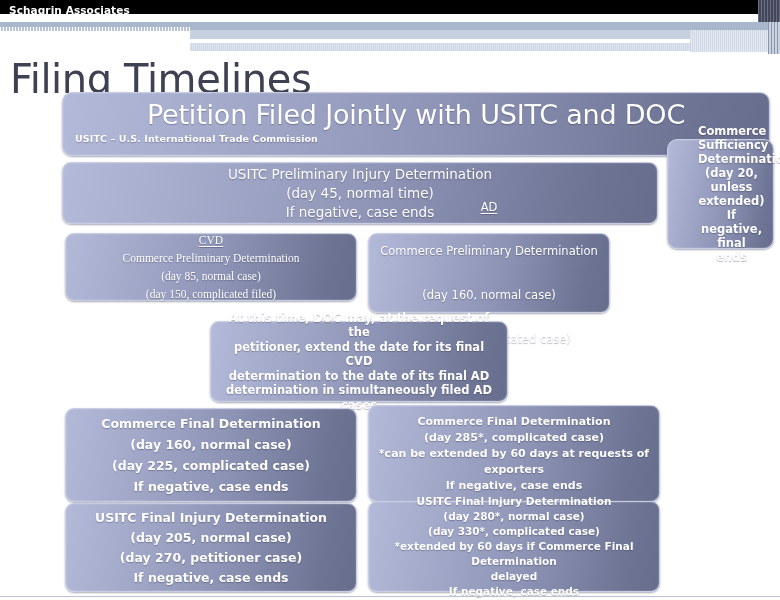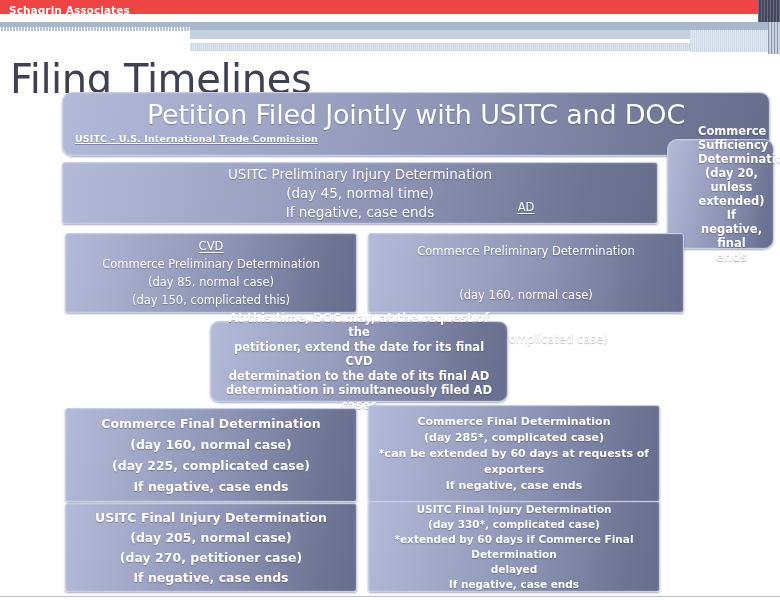--- a/index.html
+++ b/index.html
@@ -6,21 +6,21 @@
   html,body{margin:0;padding:0;}
   body{
     width:780px;height:600px;overflow:hidden;
     background:#ffffff;
     font-family:"DejaVu Sans","Liberation Sans",sans-serif;
     position:relative;
   }
   
   .topbar{
     position:absolute;left:0;top:0;width:780px;height:14px;
-    background:#ef4444;
+    background:#000000;
   }
   .topbar-title{
     position:absolute;left:9px;top:4px;
     font-size:10.5px;font-weight:700;color:#ffffff;
     letter-spacing:.1px;
     font-family:"DejaVu Sans","Liberation Sans",sans-serif;
   }
   .topbar-edge{
     position:absolute;right:0;top:0;width:22px;height:22px;
     background:repeating-linear-gradient(90deg,#6a6e84 0 1px,#44475a 1px 3px);
@@ -58,21 +58,21 @@
   .page-title{
     position:absolute;left:10px;top:36px;
     font-size:40px;line-height:44px;font-weight:400;
     color:#3d4152;letter-spacing:-.4px;
     font-family:"DejaVu Sans","Liberation Sans",sans-serif;
     margin-top:21px;
   }
   
   .node{
     position:absolute;box-sizing:border-box;
-    border-radius:3px;
+    border-radius:9px;
     background:linear-gradient(100deg,#b3b9d8 0%,#a7adcd 18%,#8d93b4 55%,#6e7494 88%,#676d8d 100%);
     border:1px solid #c9cde4;
     box-shadow:0 1px 2px rgba(60,64,92,.45), inset 0 0 0 1px rgba(255,255,255,.10);
     color:#ffffff;
     display:flex;flex-direction:column;align-items:center;justify-content:center;
     text-align:center;
     padding:4px 8px;
     text-shadow:0 1px 1px rgba(40,44,70,.35);
   }
   .node .ln{display:block;width:100%;}
@@ -84,36 +84,36 @@
     justify-content:flex-start;
   }
   .banner-title{
     width:100%;text-align:center;
     font-size:27px;line-height:32px;font-weight:400;
     margin-top:6px;letter-spacing:-.2px;
   }
   .banner-sub{
     width:100%;display:flex;justify-content:space-between;
     box-sizing:border-box;padding:0 12px;margin-top:2px;
-    font-size:9.5px;font-weight:700;letter-spacing:.1px;text-decoration:underline;
+    font-size:9.5px;font-weight:700;letter-spacing:.1px;
   }
   
   #usitc-prelim{left:62px;top:162px;width:596px;height:62px;}
   #usitc-prelim .ln{font-size:13.5px;line-height:19px;font-weight:400;}
   
   #commerce-sufficiency{
     left:667px;top:139px;width:107px;height:110px;
     border-radius:10px;
     padding-left:30px;
   }
   #commerce-sufficiency .ln{font-size:11.5px;line-height:14px;font-weight:700;}
   #commerce-sufficiency .gap{height:6px;}
   
-  #cvd{left:65px;top:233px;width:292px;height:80px;}
-  #ad{left:368px;top:233px;width:316px;height:80px;gap:26px;}
+  #cvd{left:65px;top:233px;width:292px;height:68px;font-family:Liberation Serif, serif;}
+  #ad{left:368px;top:233px;width:242px;height:80px;gap:26px;}
   .hdr{
     font-size:14px;line-height:19px;font-weight:700;
     text-decoration:underline;text-underline-offset:2px;
   }
   #cvd .ln,#ad .ln{font-size:11.5px;line-height:18px;font-weight:400;}
   
   #doc-note{
     left:210px;top:321px;width:298px;height:81px;
     border-radius:9px;
   }
@@ -171,21 +171,21 @@
   <span class="ln">extended)</span>
   <span class="gap"></span>
   <span class="ln">If negative, final</span>
   <span class="ln">ends</span>
 </div>
 
 <div class="node" id="cvd">
   <span class="ln hdr">CVD</span>
   <span class="ln">Commerce Preliminary Determination</span>
   <span class="ln">(day 85, normal case)</span>
-  <span class="ln">(day 150, complicated this)</span>
+  <span class="ln">(day 150, complicated filed)</span>
 </div>
 
 <div class="node" id="ad">
   <span class="ln hdr">AD</span>
   <span class="ln">Commerce Preliminary Determination</span>
   <span class="ln">(day 160, normal case)</span>
   <span class="ln">(day 210, complicated case)</span>
 </div>
 
 <div class="node" id="doc-note">
@@ -212,19 +212,20 @@
 
 <div class="node" id="usitc-final-cvd">
   <span class="ln">USITC Final Injury Determination</span>
   <span class="ln">(day 205, normal case)</span>
   <span class="ln">(day 270, petitioner case)</span>
   <span class="ln">If negative, case ends</span>
 </div>
 
 <div class="node" id="usitc-final-ad">
   <span class="ln">USITC Final Injury Determination</span>
+  <span class="ln">(day 280*, normal case)</span>
   <span class="ln">(day 330*, complicated case)</span>
   <span class="ln">*extended by 60 days if Commerce Final Determination</span>
   <span class="ln">delayed</span>
   <span class="ln">If negative, case ends</span>
 </div>
 
 <div class="bottom-rule"></div>
 
 </body></html>

